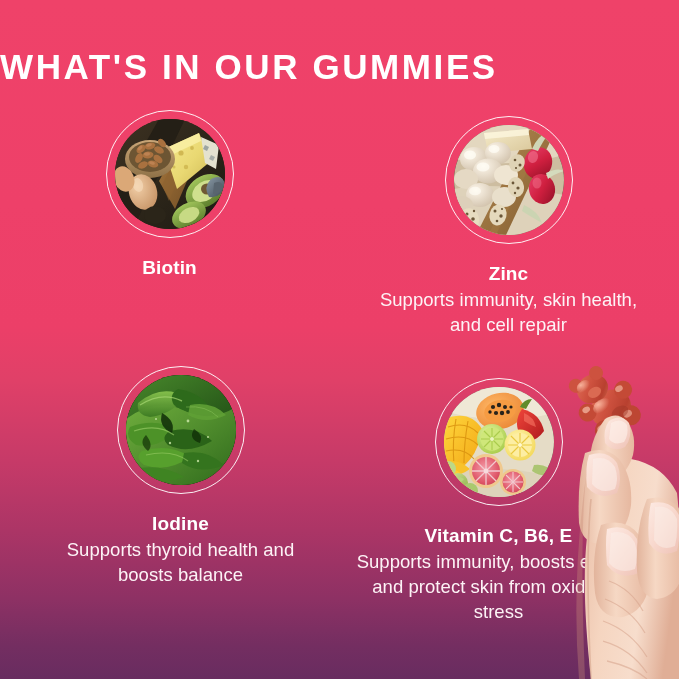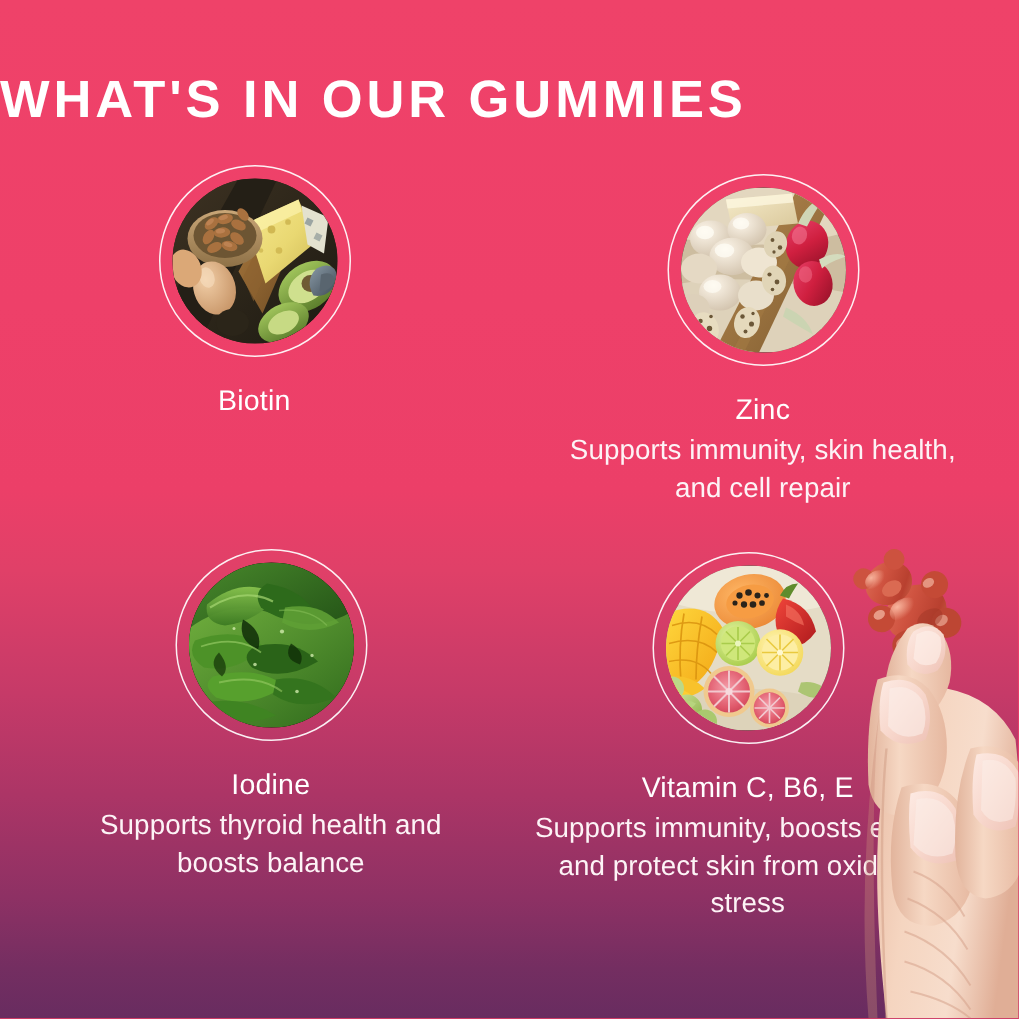--- a/index.html
+++ b/index.html
@@ -42,21 +42,21 @@
 
   
   .card{
     position:absolute;
     width:339px;
     text-align:center;
   }
   #card-biotin  { left:0px;   top:110px; }
   #card-zinc    { left:339px; top:116px; }
   #card-iodine  { left:0px;   top:366px;padding-left:22px; }
-  #card-vitamin { left:329px; top:368px; }
+  #card-vitamin { left:329px; top:378px; }
 
   
   .ring{
     position:relative;
     width:128px; height:128px;
     margin:0 auto;
     border-radius:50%;
     border:1.4px solid rgba(255,255,255,0.92);
   }
   .photo{
@@ -67,21 +67,21 @@
     overflow:hidden;
     background:#2a2015;
   }
   .photo svg{ display:block; width:110px; height:110px; }
 
   
   .nutrient-name{
     margin-top:18px;
     color:#ffffff;
     font-size:19px;
-    font-weight:normal;
+    font-weight:bold;
     letter-spacing:0.15px;
     line-height:23px;
   }
   .nutrient-desc{
     margin-top:2px;
     color:#fdf3f6;
     font-size:18.5px;
     font-weight:400;
     line-height:25px;
     letter-spacing:0.05px;

